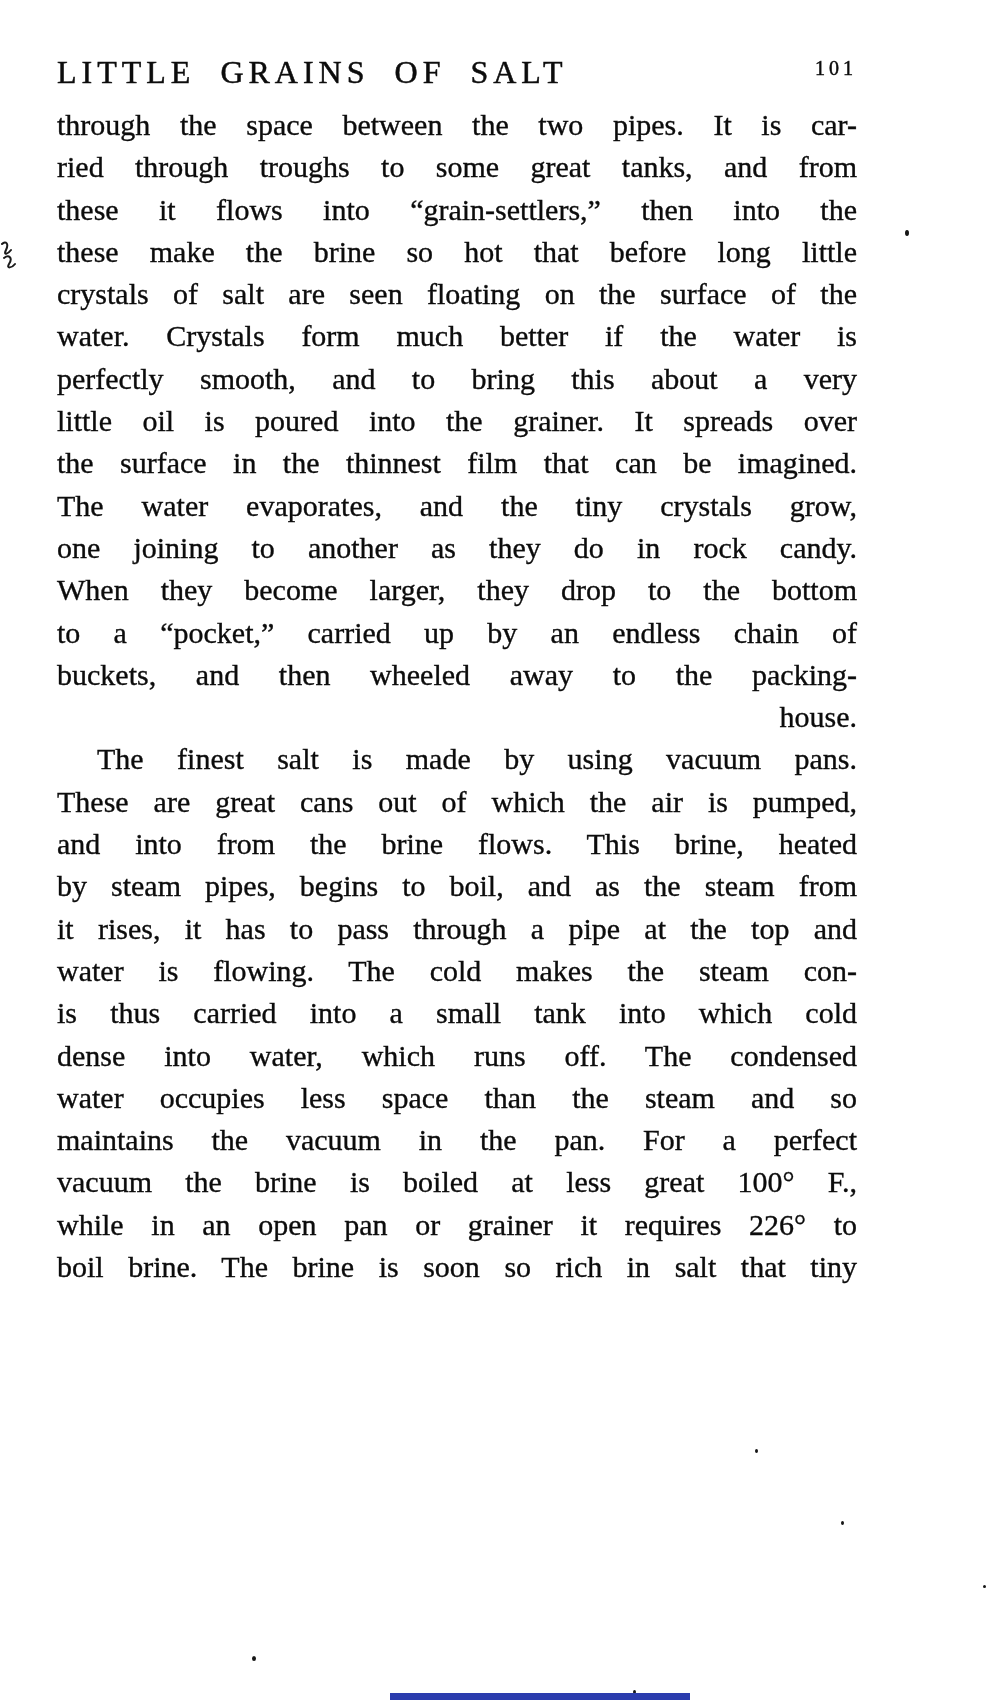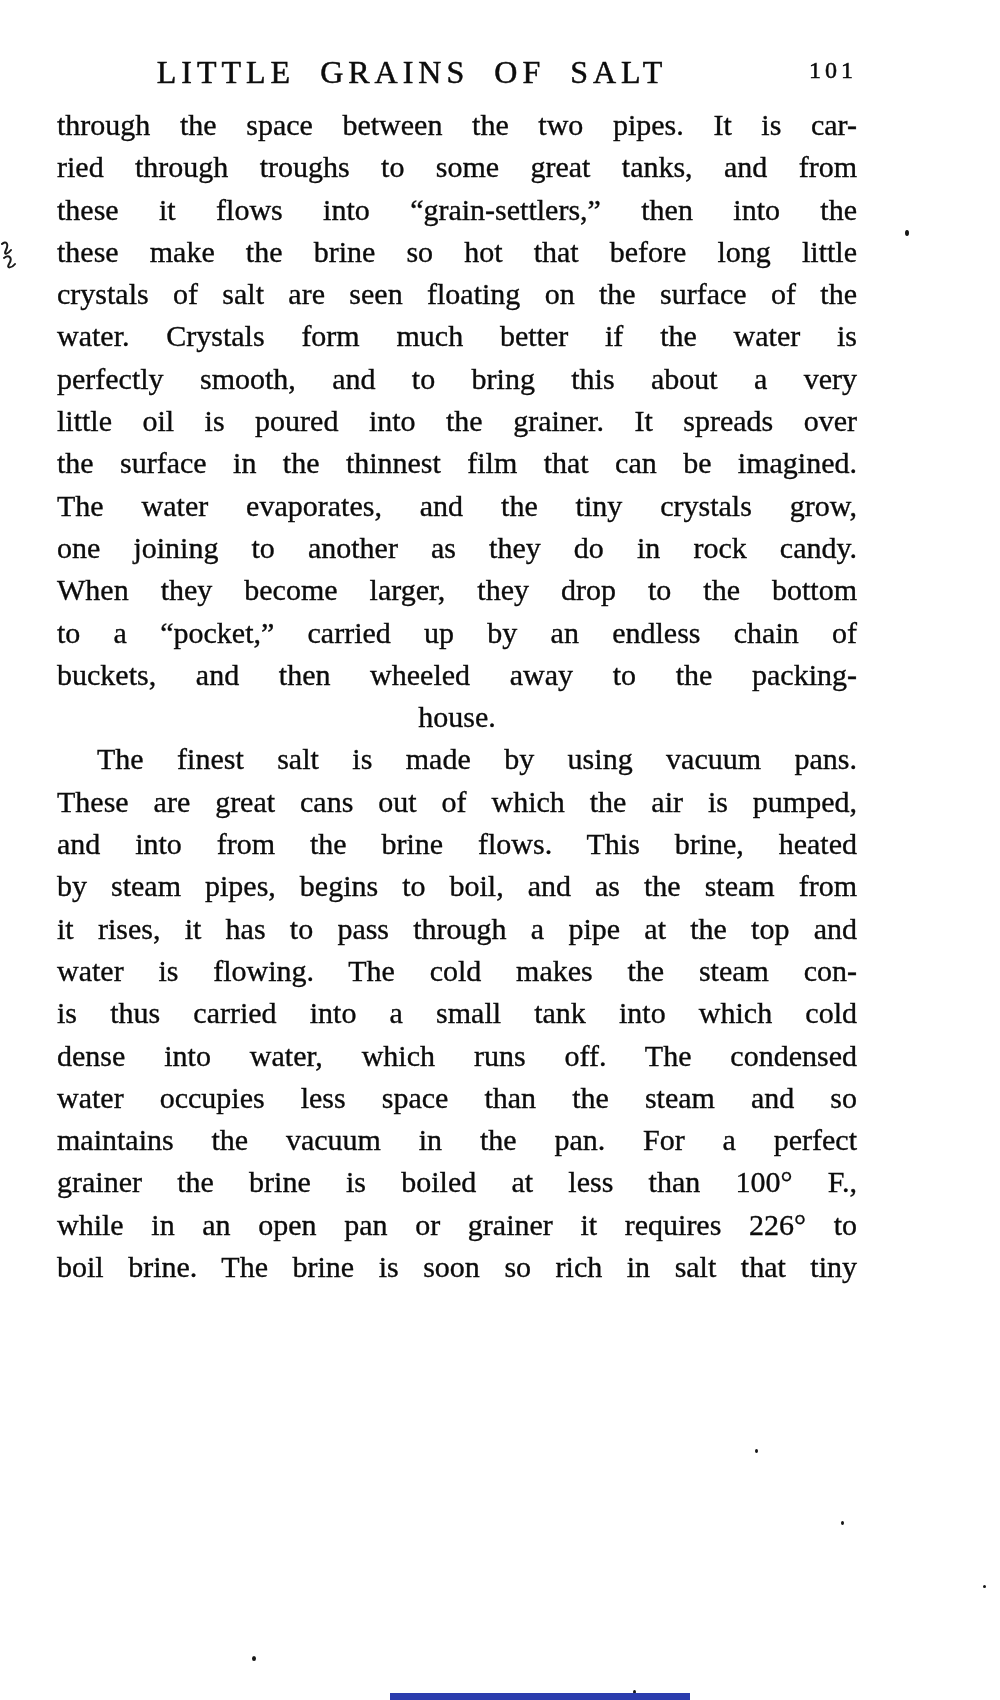--- a/index.html
+++ b/index.html
@@ -5,35 +5,35 @@
   html,body { margin:0; padding:0; background:#ffffff; }
   .page {
     position:relative; width:1000px; height:1700px;
     background:#ffffff; overflow:hidden;
     font-family:"Liberation Serif", serif;
     color:#0c0c0c;
   }
   .page * { box-sizing:border-box; }
   .header { position:absolute; top:54px; left:57px; width:800px; height:44px; }
   .title {
-    position:absolute; left:0; right:90px; text-align:center;
+    position:absolute; left:0; right:90px; 
     font-size:32px; letter-spacing:5px; word-spacing:12px;
     white-space:nowrap;
     -webkit-text-stroke:0.5px #0c0c0c;
   }
   .pagenum {
     position:absolute; right:0; top:3px;
-    font-size:24px; letter-spacing:4px;text-align:right;
+    font-size:20px; letter-spacing:4px;text-align:right;
     -webkit-text-stroke:0.5px #0c0c0c;
   }
   .body-text { position:absolute; top:104px; left:57px; width:800px; }
   .line {
     font-size:30px; line-height:42.3px;
     -webkit-text-stroke:0.35px #0c0c0c;
-    text-align:center;
+    text-align:right;
   }
   .just { text-align:justify; text-align-last:justify; }
   .indent { padding-left:40px; }
   .ink-mark { position:absolute; left:0px; top:238px; width:20px; height:40px; }
   .speck { position:absolute; background:#161616; border-radius:50%; }
   .bottom-bar { position:absolute; left:390px; bottom:0; width:300px; height:7px; background:#2b3cae; }
 </style>
 </head>
 <body>
 
@@ -70,21 +70,21 @@
         <div class="line just indent">The finest salt is made by using vacuum pans.</div>
         <div class="line just">These are great cans out of which the air is pumped,</div>
         <div class="line just">and into from the brine flows.  This brine, heated</div>
         <div class="line just">by steam pipes, begins to boil, and as the steam from</div>
         <div class="line just">it rises, it has to pass through a pipe at the top and</div>
         <div class="line just">water is flowing.  The cold makes the steam con-</div>
         <div class="line just">is thus carried into a small tank into which cold</div>
         <div class="line just">dense into water, which runs off.  The condensed</div>
         <div class="line just">water occupies less space than the steam and so</div>
         <div class="line just">maintains the vacuum in the pan.  For a perfect</div>
-        <div class="line just">grainer the brine is boiled at less than 100° F.,</div>
+        <div class="line just">vacuum the brine is boiled at less great 100° F.,</div>
         <div class="line just">while in an open pan or grainer it requires 226° to</div>
         <div class="line just">boil brine.  The brine is soon so rich in salt that tiny</div>
       </div>
   </div>
 
   <div class="speck" style="left:905px; top:230px; width:4px; height:6px;"></div>
   <div class="speck" style="left:755px; top:1449px; width:3px; height:4px;"></div>
   <div class="speck" style="left:841px; top:1521px; width:3px; height:4px;"></div>
   <div class="speck" style="left:983px; top:1585px; width:3px; height:3px;"></div>
   <div class="speck" style="left:252px; top:1656px; width:4px; height:5px;"></div>

